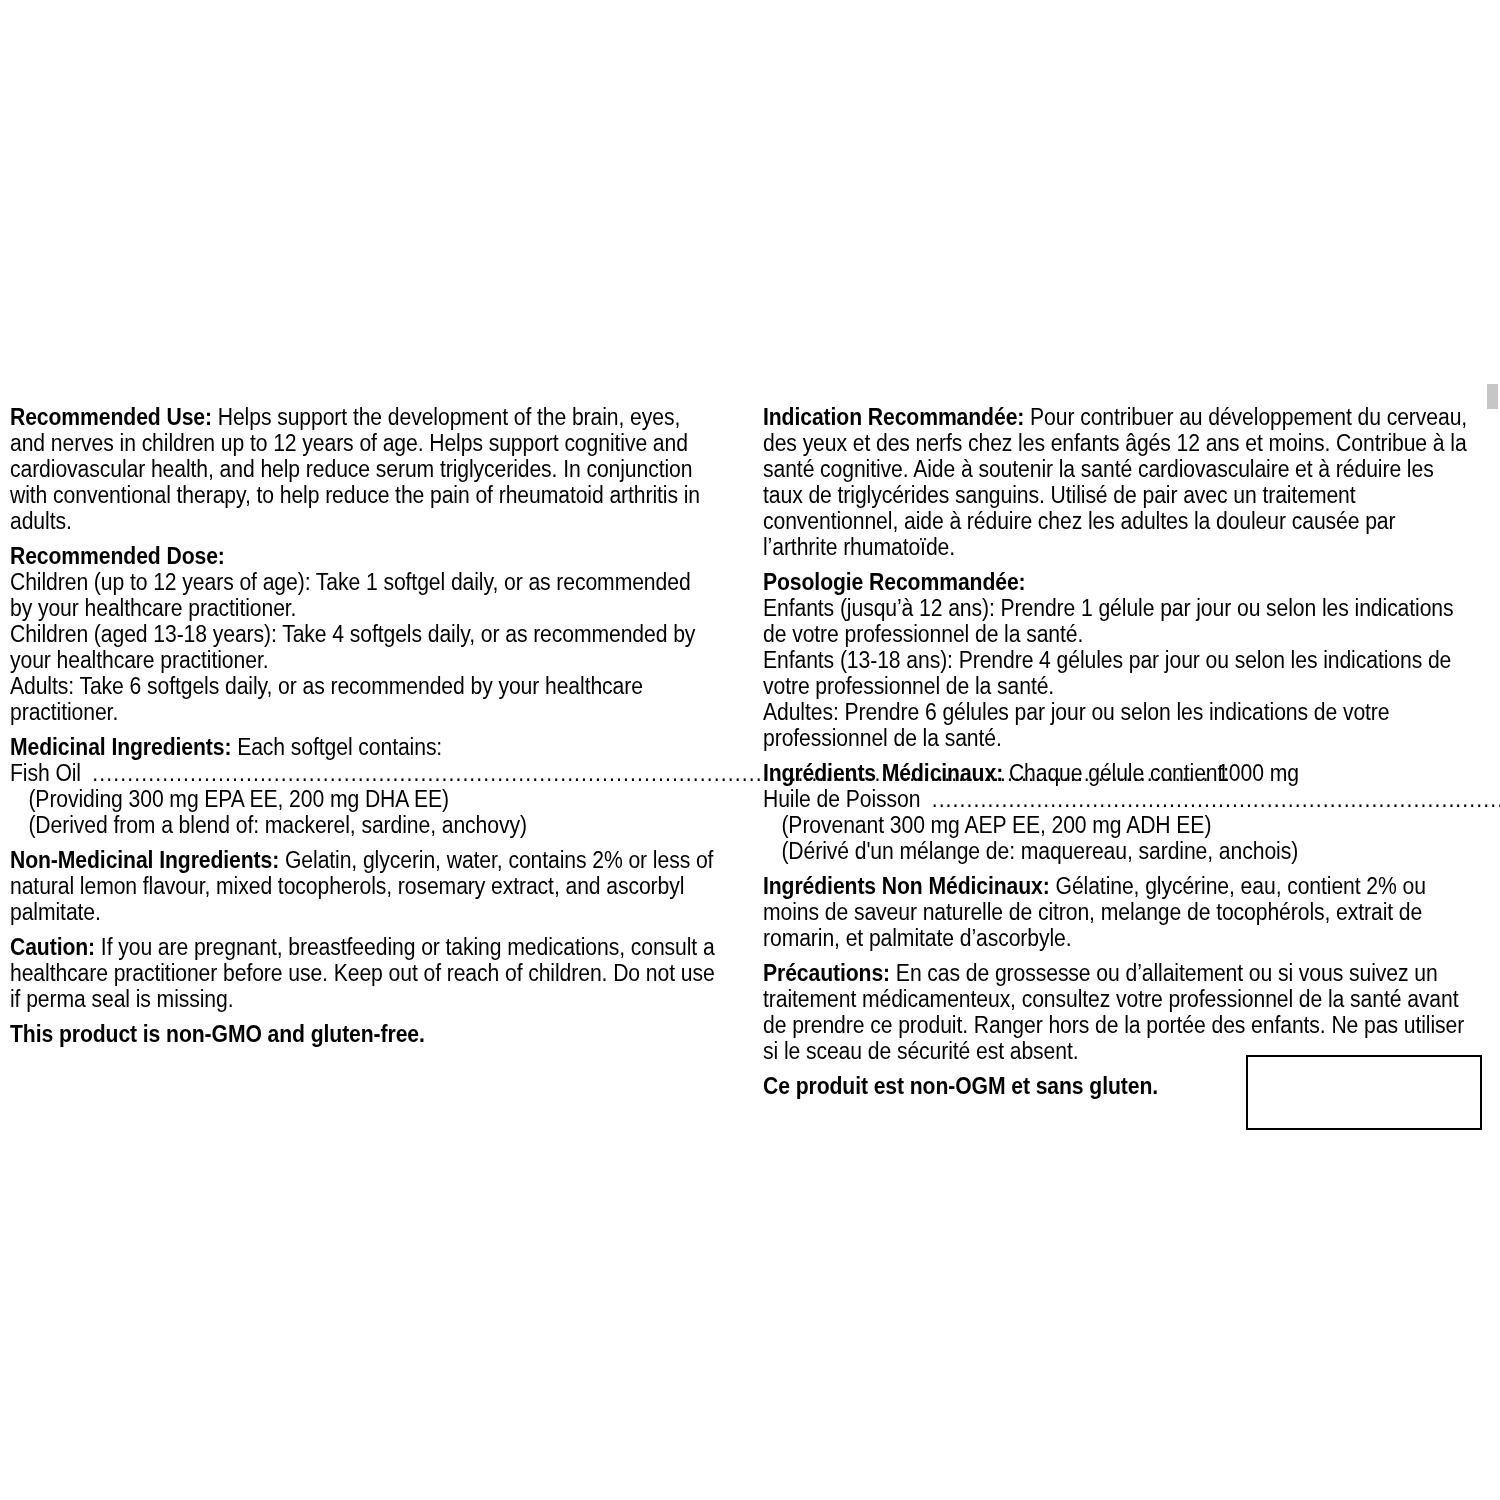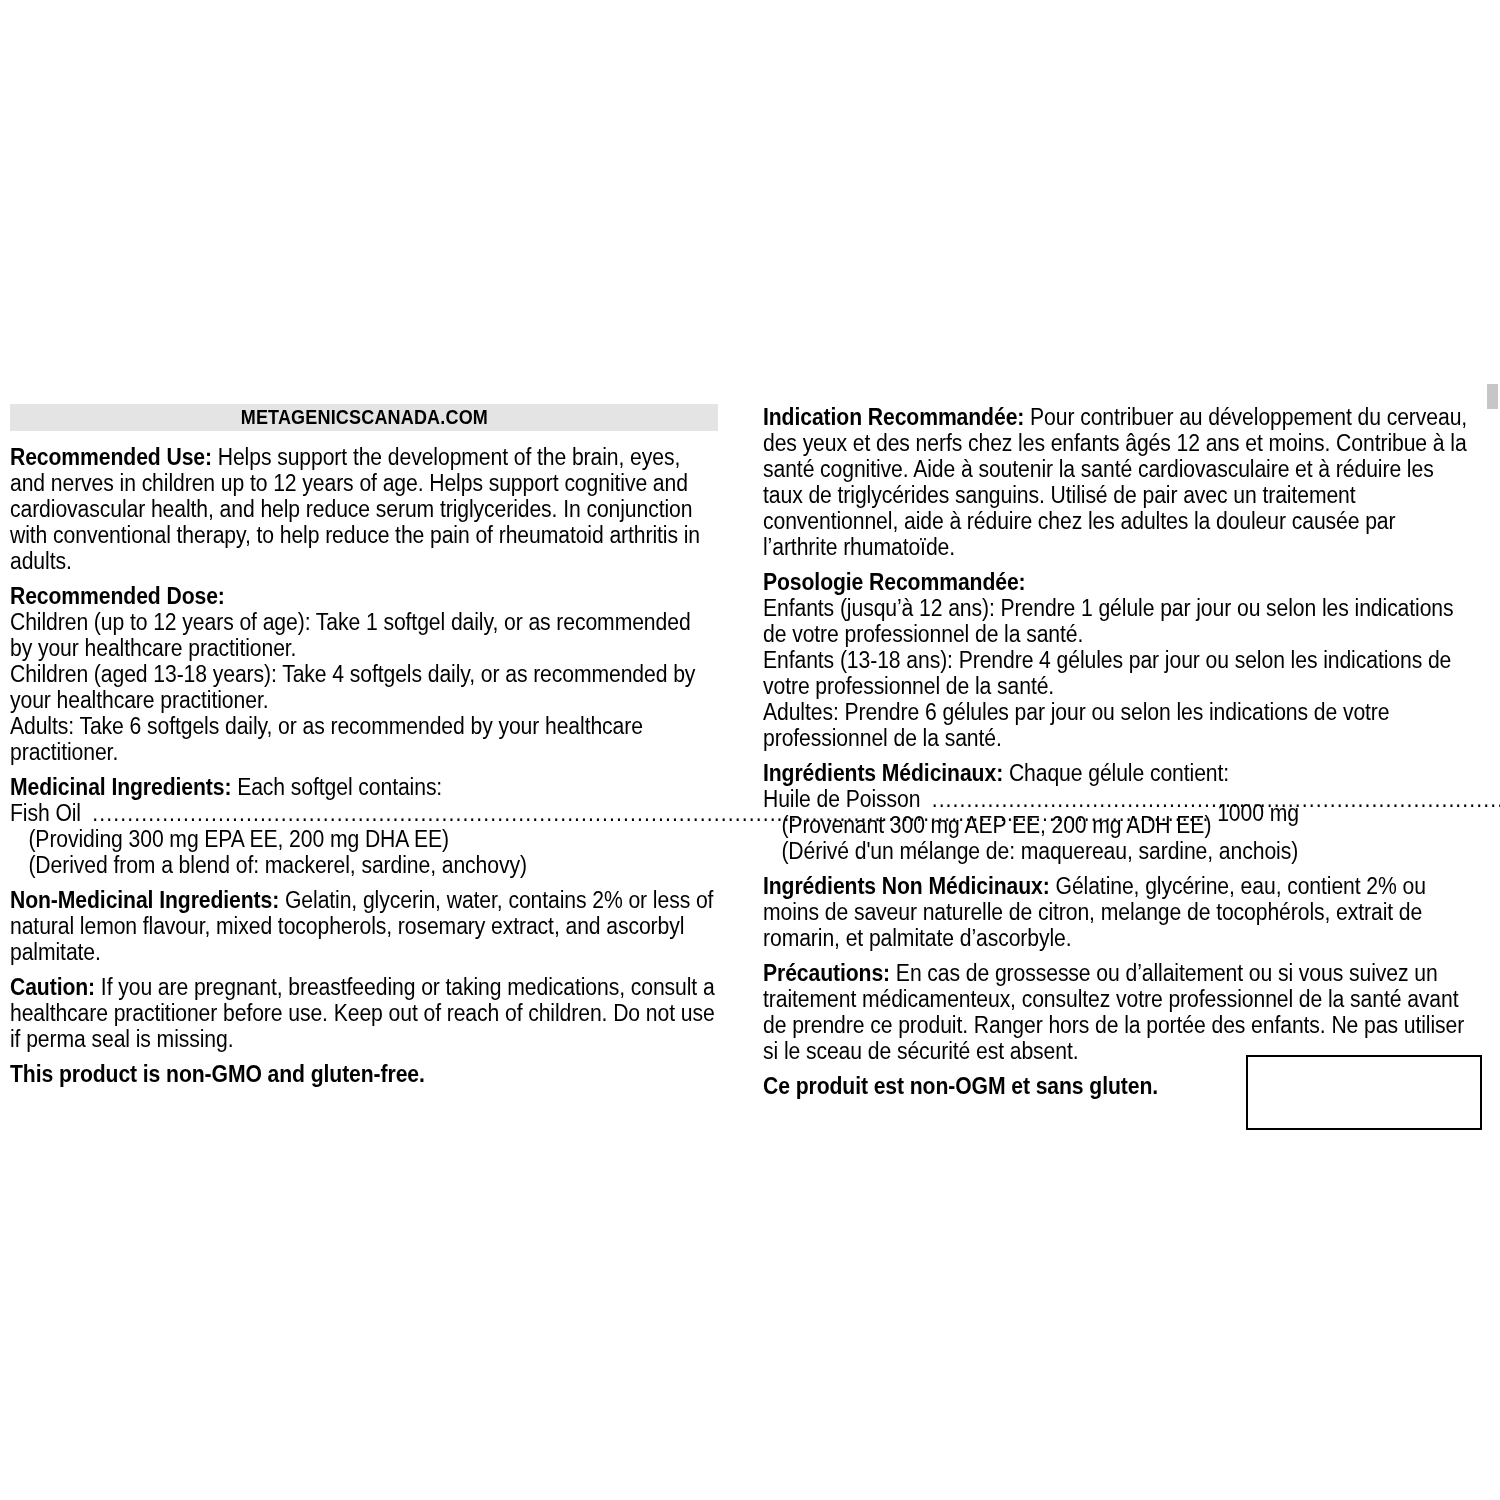--- a/index.html
+++ b/index.html
@@ -101,23 +101,20 @@
 </style>
 </head>
 <body>
 
 <div id="page">
 
   <div class="corner-tick"></div>
 
   <div class="col col-left">
 
-    <div class="site-band">
-      <span class="site-url">METAGENICSCANADA.COM</span>
-    </div>
 
     <p class="blk"><span class="lbl">Recommended Use:</span><span> Helps support the development of the brain, eyes, and nerves in children up to 12 years of age. Helps support cognitive and cardiovascular health, and help reduce serum triglycerides. In conjunction with conventional therapy, to help reduce the pain of rheumatoid arthritis in adults.</span></p>
 
     <p class="blk lines">
       <span class="ln lbl">Recommended Dose:</span>
       <span>Children (up to 12 years of age): Take 1 softgel daily, or as recommended by your healthcare practitioner.</span><br>
       <span>Children (aged 13-18 years): Take 4 softgels daily, or as recommended by your healthcare practitioner.</span><br>
       <span>Adults: Take 6 softgels daily, or as recommended by your healthcare practitioner.</span>
     </p>
 

